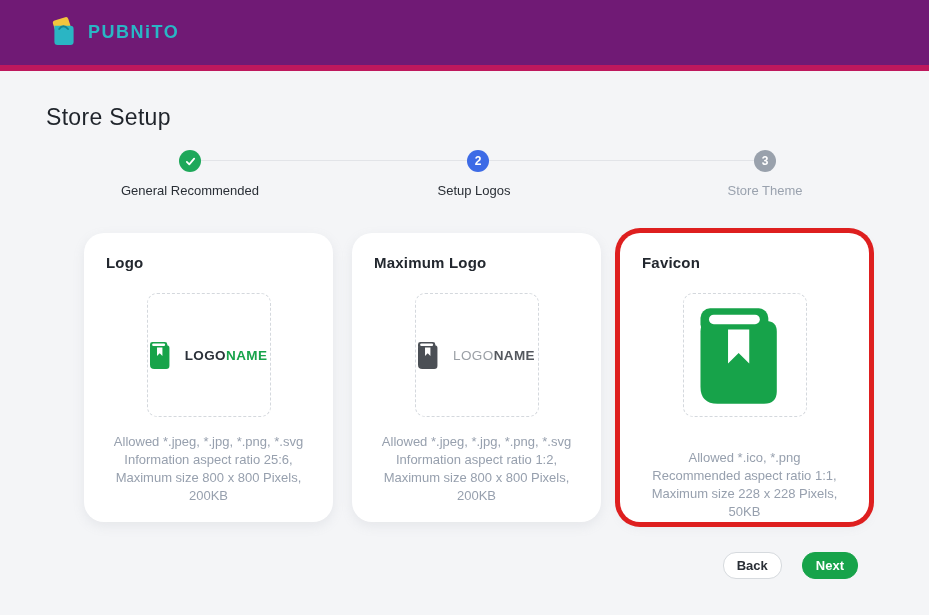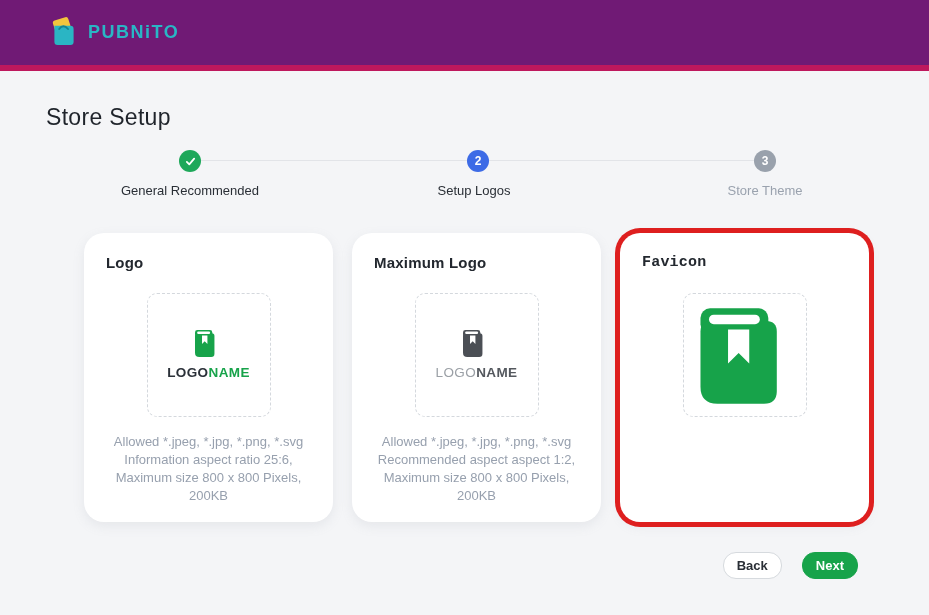--- a/index.html
+++ b/index.html
@@ -85,42 +85,41 @@
     width: 785px;
   }
   .card {
     width: 249px;
     height: 289px;
     background: #ffffff;
     border-radius: 20px;
     box-shadow: 0 4px 12px rgba(140,150,165,0.14);
     padding: 21px 16px;
   }
-  .card.highlighted { box-shadow: 0 0 0 5px #de1f1f, 0 4px 12px rgba(140,150,165,0.14); font-family: Liberation Mono, monospace; }
+  .card.highlighted { box-shadow: 0 0 0 5px #de1f1f, 0 4px 12px rgba(140,150,165,0.14); }
   .card-title {
     font-size: 15px;
     font-weight: bold;
     color: #23282f;
     line-height: 18px;
     padding-left: 6px;
     letter-spacing: 0.2px;
   }
   .upload-box {
     width: 124px;
     height: 124px;
     margin: 21px auto 0;
     border: 1.5px dashed #d4d8dd;
     border-radius: 10px;
     display: flex;
     align-items: center;
     justify-content: center;
     gap: 8px;
     cursor: pointer;
     background: #ffffff;
-    flex-direction: column;
   }
   .mini-book { width: 27px; height: 27px; flex: 0 0 auto; }
   .big-book { width: 106px; height: 106px; }
   .logoname { font-size: 13.5px; font-weight: bold; letter-spacing: 0.4px; white-space: nowrap; }
   .logoname .p1-dark  { color: #2b3139; }
   .logoname .p2-green { color: #17a34a; }
   .logoname .p1-light { color: #9ba0a6; font-weight: normal; }
   .logoname .p2-dark  { color: #54585e; }
   .card-desc {
     margin-top: 16px;
@@ -224,36 +223,41 @@
       <svg class="mini-book" viewBox="0 0 100 100">
         <rect x="0" y="0" width="64" height="24" rx="9" fill="#4b4f55"></rect>
         <path d="M10 12 H62 Q72 12 72 22 V88 Q72 100 60 100 H16 Q0 100 0 84 V22 Q0 12 10 12 Z" fill="#4b4f55"></path>
         <rect x="8" y="6" width="48" height="9" rx="4.5" fill="#ffffff"></rect>
         <path d="M26 20 H46 V52 L36 42 L26 52 Z" fill="#ffffff"></path>
       </svg>
       <span class="logoname"><span class="p1-light">LOGO</span><span class="p2-dark">NAME</span></span>
     </div>
     <div class="card-desc">
       <div>Allowed *.jpeg, *.jpg, *.png, *.svg</div>
-      <div>Recommended aspect aspect 1:2,</div>
+      <div>Information aspect ratio 1:2,</div>
       <div>Maximum size 800 x 800 Pixels,</div>
       <div>200KB</div>
     </div>
   </div>
 
   <div class="card highlighted">
     <div class="card-title">Favicon</div>
     <div class="upload-box">
       <svg class="big-book" viewBox="0 0 100 100">
         <rect x="8" y="6" width="64" height="24" rx="9" fill="#17a34a"></rect>
         <path d="M18 18 H70 Q80 18 80 28 V84 Q80 96 68 96 H24 Q8 96 8 80 V28 Q8 18 18 18 Z" fill="#17a34a"></path>
         <rect x="16" y="12" width="48" height="9" rx="4.5" fill="#ffffff"></rect>
         <path d="M34 26 H54 V58 L44 48 L34 58 Z" fill="#ffffff"></path>
       </svg>
     </div>
+    <div class="card-desc">
+      <div>Allowed *.ico, *.png</div>
+      <div>Recommended aspect ratio 1:1,</div>
+      <div>Maximum size 228 x 228 Pixels, 50KB</div>
+    </div>
   </div>
 
 </div>
 
 <div class="footer-actions">
   <button class="btn btn-back">Back</button>
   <button class="btn btn-next">Next</button>
 </div>
 
 </body></html>

